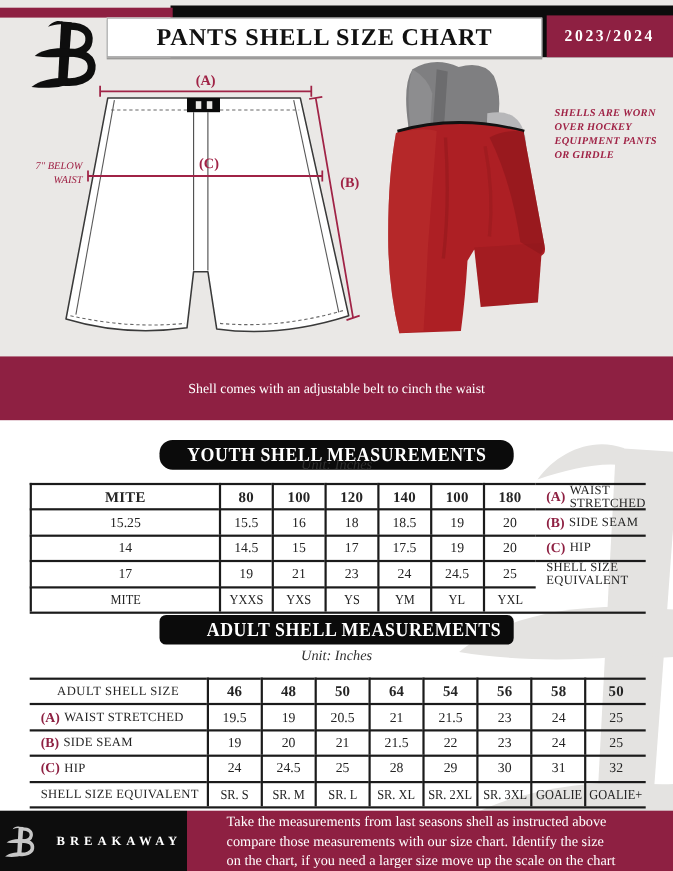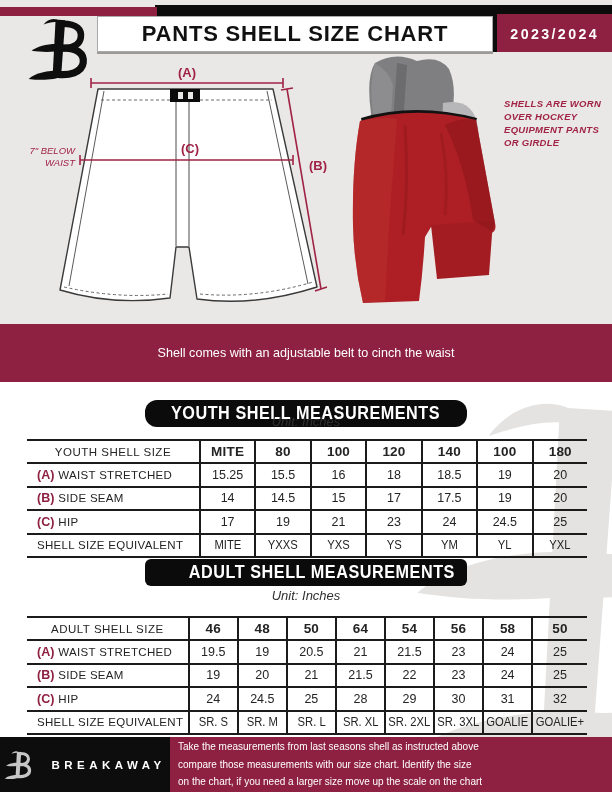--- a/index.html
+++ b/index.html
@@ -1,20 +1,20 @@
 <!DOCTYPE html>
 <html><head>
 <meta charset="utf-8">
 <style>
   * { margin:0; padding:0; box-sizing:border-box; }
   html,body { background:#9a9a9a; }
   .page{
     position:relative; width:612px; height:792px; margin:0 auto;
     background:#ffffff; overflow:hidden;
-    font-family:Liberation Sans, sans-serif; color:#222;
+    font-family:Liberation Serif, serif; color:#222;
   }
   
   .top-section{ position:absolute; left:0; top:0; width:612px; height:324px; background:#EAE8E6; }
   .black-bar{ position:absolute; left:155px; top:5px; width:457px; height:47px; background:#0C0C0C; }
   .maroon-strip{ position:absolute; left:0; top:7px; width:157px; height:9px; background:#8E2042; }
   .title-box{
     position:absolute; left:97px; top:16px; width:396px; height:36px;
     background:#fff; border:1px solid #a9a9a9; box-shadow:0 2px 0 rgba(60,60,60,.45);
     display:flex; align-items:center; justify-content:center;
   }
@@ -69,21 +69,21 @@
   .footer-black{
     position:absolute; left:0; top:737px; width:170px; height:55px; background:#0D0D0D; z-index:2;
     display:flex; align-items:center; justify-content:center; gap:19px;
   }
   .footer-black .brand{ color:#fff; font-weight:bold; font-size:11.5px; letter-spacing:4.5px; }
   .footer-logo{ width:28px; height:30px; color:#C7C7C7; }
   .footer-maroon{
     position:absolute; left:170px; top:737px; width:442px; height:55px; background:#8E2042; z-index:2;
     display:flex; flex-direction:column; justify-content:center; padding-left:8px;
   }
-  .footer-maroon div{ color:#fff; font-size:10px; line-height:17.5px; white-space:nowrap; }
+  .footer-maroon div{ color:#fff; font-size:13px; line-height:17.5px; white-space:nowrap;margin-left:28px; }
 </style>
 </head>
 <body>
 
 <svg width="0" height="0" style="position:absolute">
   <defs>
     <g id="blogo">
       <path d="M48,6 C40,3 31,7 26,14 C35,11 44,9 51,11 Z" fill="currentColor"></path>
       <path d="M46,6 L62,7 L55,103 L41,101 Z" fill="currentColor"></path>
       <path d="M58,13 C82,13 90,23 88,36 C86,50 70,54 54,54" fill="none" stroke="currentColor" stroke-width="11"></path>
@@ -173,23 +173,20 @@
 
   <svg class="watermark" viewBox="0 0 100 110" preserveAspectRatio="xMinYMin meet">
       <use href="#blogo"></use>
     </svg>
 
   <div class="section-banner banner-youth">
     <span>YOUTH SHELL MEASUREMENTS</span>
   </div>
   <div class="unit-label unit-youth">Unit: Inches</div>
   <div class="size-table table-youth" id="youth-table" style="grid-template-columns: 30.7% repeat(7, 1fr);">
-      <div class="cell head first">
-        <span>YOUTH SHELL SIZE</span>
-      </div>
       <div class="cell head">
         <span>MITE</span>
       </div>
       <div class="cell head">
         <span>80</span>
       </div>
       <div class="cell head">
         <span>100</span>
       </div>
       <div class="cell head">

